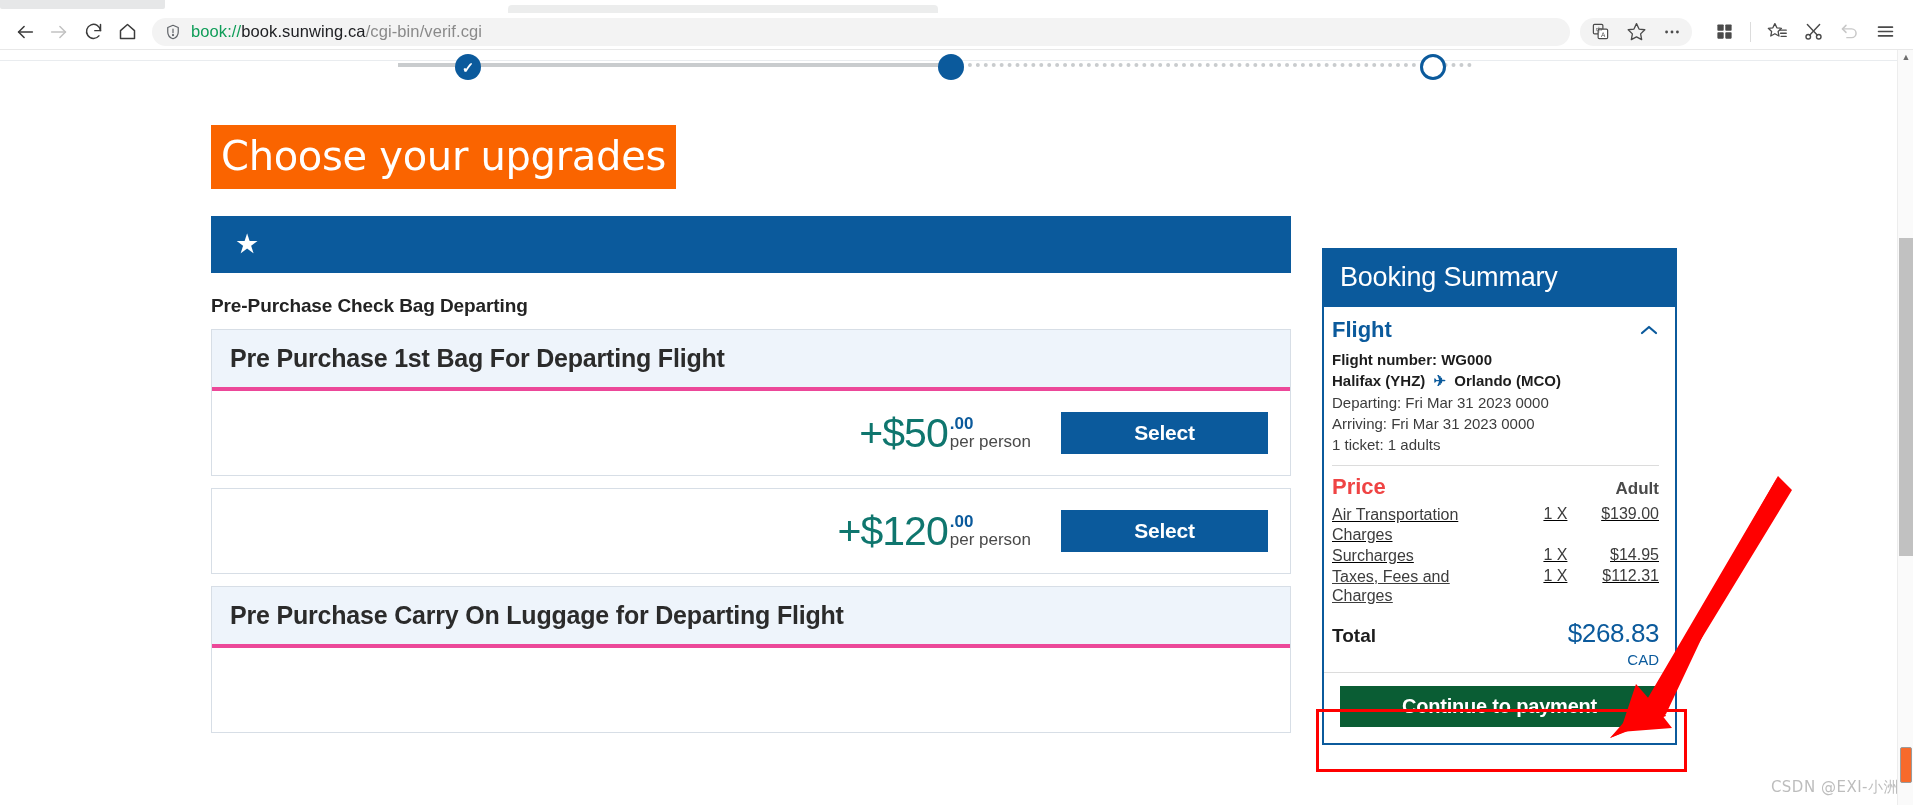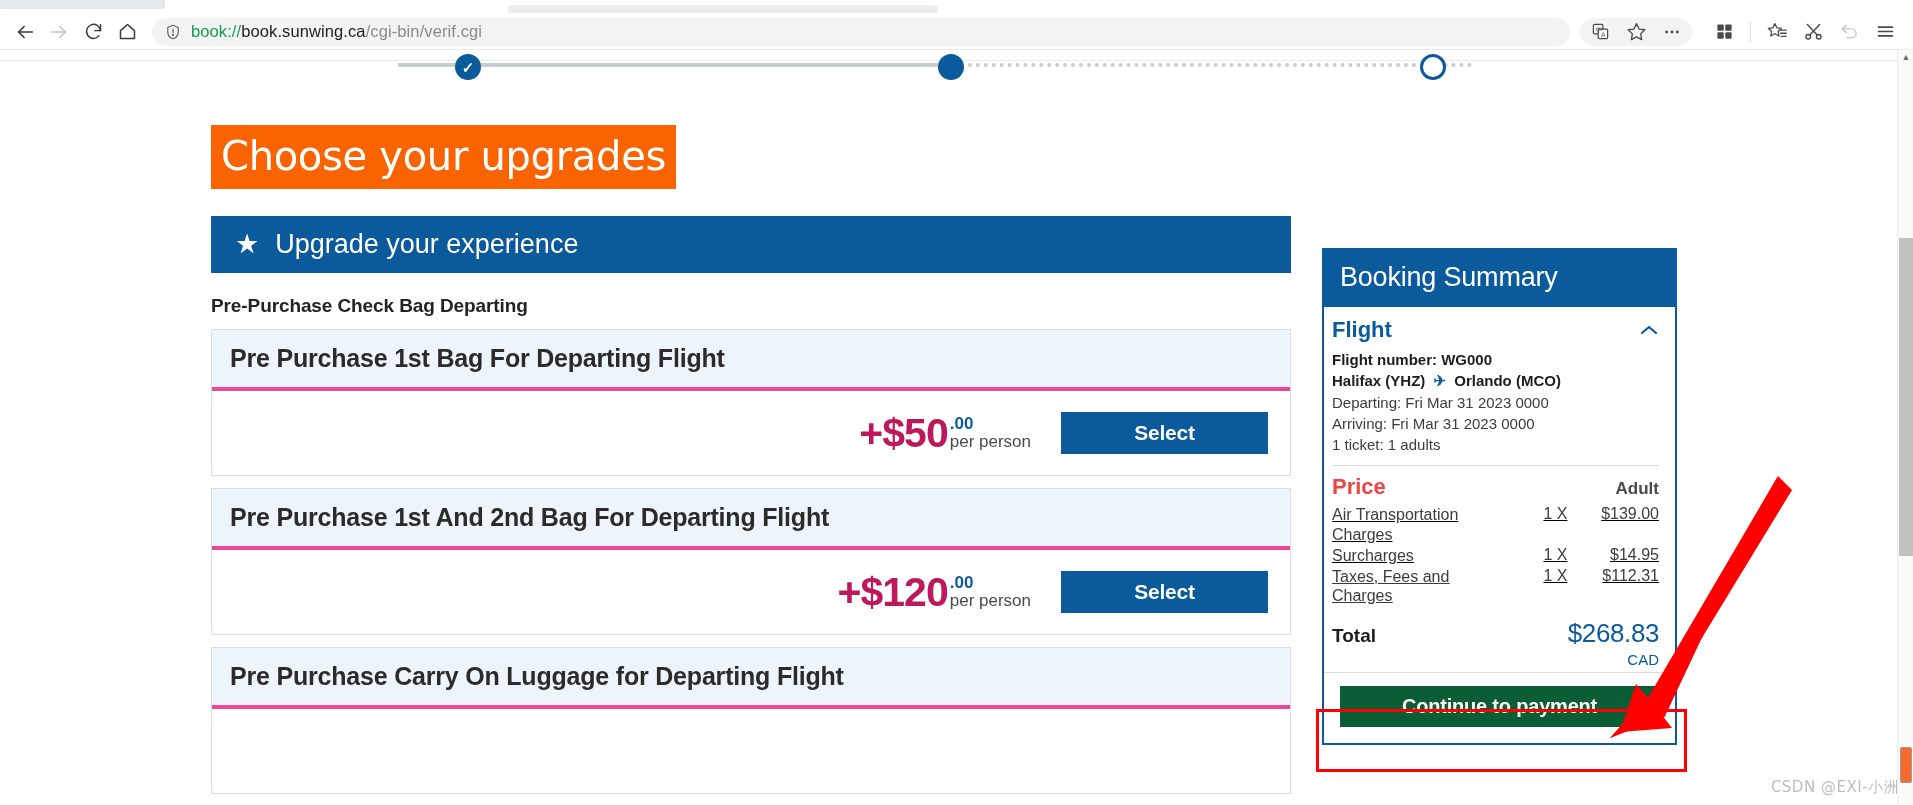--- a/index.html
+++ b/index.html
@@ -128,21 +128,21 @@
     background:#eef4fb; padding:14px 18px;
     font-size:25px; font-weight:bold; color:#2b2b2b;
     border-bottom:4px solid #ec4899; letter-spacing:-0.2px;
   }
   .upg-card-body {
     background:#ffffff; height:84px; position:relative;
     display:flex; align-items:center; justify-content:flex-end; padding-right:22px;
   }
   .price-block { display:flex; align-items:flex-end; margin-right:30px; }
   .price-amount {
-    font-size:41px; font-weight:bold; color:#be185d; line-height:0.95;
+    font-size:41px; font-weight:normal; color:#0f766e; line-height:0.95;
     letter-spacing:-1px;
   }
   .price-side { margin-left:2px; line-height:1.0; padding-bottom:2px; }
   .price-cents { font-size:17px; color:#0b5a9c; font-weight:bold; display:block; }
   .price-per { font-size:17px; color:#4a4a4a; display:block; margin-top:1px; }
   .select-btn {
     background:#0b5a9c; color:#ffffff; border:none;
     width:207px; height:42px; font-size:21px; font-weight:bold;
     font-family:"Liberation Sans", sans-serif; cursor:pointer;
     letter-spacing:-0.2px;
@@ -342,42 +342,40 @@
       <div class="step-dot current" style="left:938px;"></div>
       <div class="step-dot todo" style="left:1420px;"></div>
     </div>
 
     <div class="main-col">
 
       <div class="page-heading">Choose your upgrades</div>
 
       <div class="upgrade-banner">
         <span class="star-glyph">★</span>
-        <span>Upgrade your experience</span>
       </div>
 
       
       <div class="section-label">Pre-Purchase Check Bag Departing</div>
 
       <div class="upg-card">
         <div class="upg-card-head">Pre Purchase 1st Bag For Departing Flight</div>
         <div class="upg-card-body">
           <div class="price-block">
             <span class="price-amount">+$50</span>
             <span class="price-side">
               <span class="price-cents">.00</span>
               <span class="price-per">per person</span>
             </span>
           </div>
           <button class="select-btn">Select</button>
         </div>
       </div>
 
       <div class="upg-card">
-        <div class="upg-card-head">Pre Purchase 1st And 2nd Bag For Departing Flight</div>
         <div class="upg-card-body">
           <div class="price-block">
             <span class="price-amount">+$120</span>
             <span class="price-side">
               <span class="price-cents">.00</span>
               <span class="price-per">per person</span>
             </span>
           </div>
           <button class="select-btn">Select</button>
         </div>

